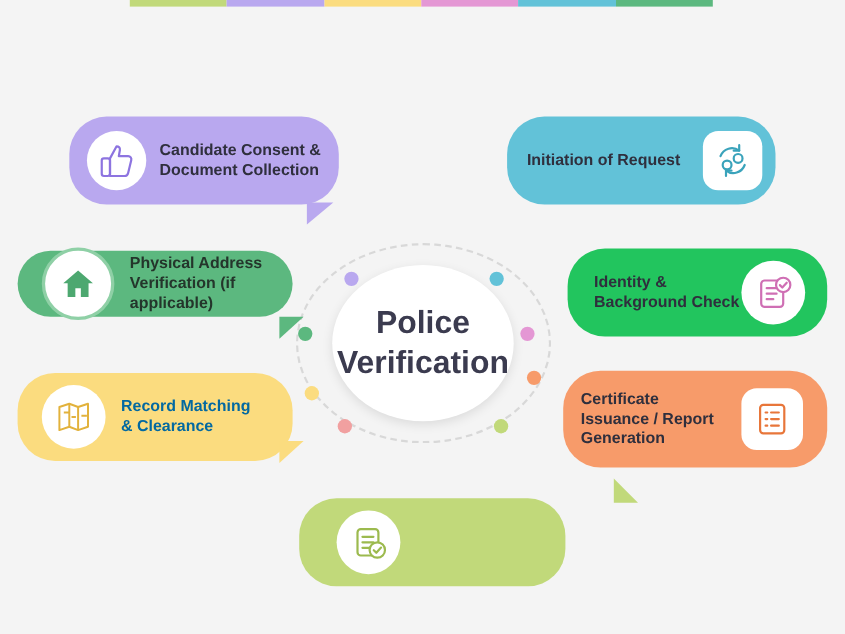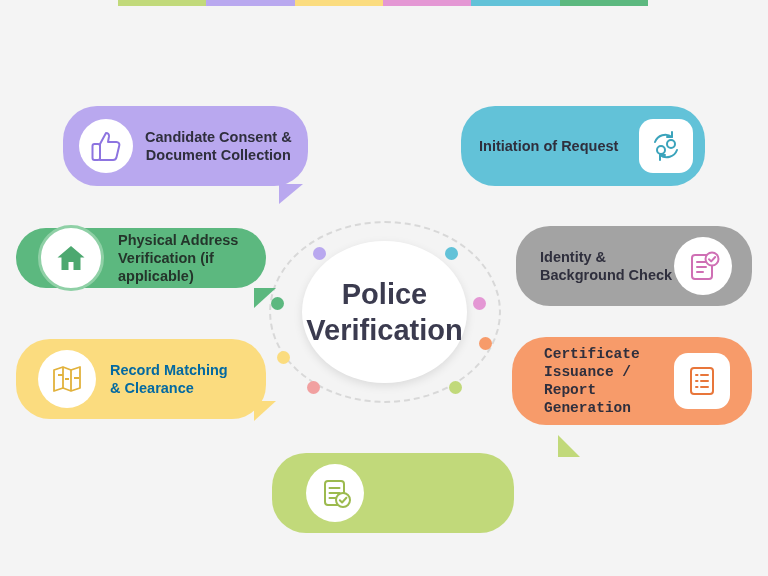--- a/index.html
+++ b/index.html
@@ -95,21 +95,21 @@
     background: #ffffff;
     display: flex;
     align-items: center;
     justify-content: center;
     flex: 0 0 auto;
   }
 
   
   #b-consent {
     left: 63px; top: 106px; width: 245px; height: 80px;
-    background: #b9a8ef; padding: 0 14px 0 16px; text-align: center;
+    background: #b9a8ef; padding: 0 14px 0 16px;
   }
   #b-consent .tail {
     left: 216px; top: 78px;
     border-left: 24px solid #b9a8ef;
     border-bottom: 20px solid transparent;
   }
 
   #b-initiation {
     left: 461px; top: 106px; width: 244px; height: 80px;
     background: #62c2d8; padding: 0 12px 0 10px;
@@ -120,21 +120,21 @@
     background: #5cb87f; padding: 0 14px 0 8px;
   }
   #b-address .tail {
     left: 238px; top: 60px;
     border-left: 22px solid #5cb87f;
     border-bottom: 20px solid transparent;
   }
 
   #b-identity {
     left: 516px; top: 226px; width: 236px; height: 80px;
-    background: #a3a3a3; padding: 0 6px 0 12px;
+    background: #22c55e; padding: 0 6px 0 12px;
   }
 
   #b-record {
     left: 16px; top: 339px; width: 250px; height: 80px;
     background: #fbdc7f; padding: 0 14px 0 8px;
   }
   #b-record .tail {
     left: 238px; top: 62px;
     border-left: 22px solid #fbdc7f;
     border-bottom: 20px solid transparent;
@@ -247,21 +247,21 @@
       <path d="M14 6v21M22 9v21"></path>
       <path d="M9 14h5M25 17h5M16 18h4"></path>
     </svg>
   </span>
   <span class="bubble-label" style="margin-left:14px;color:#0369a1;">Record Matching
 &amp; Clearance</span>
 </div>
 
 <div class="bubble" id="b-certificate">
 
-  <span class="bubble-label push-left" style="margin-left:20px;font-family:Liberation Mono, monospace;">Certificate
+  <span class="bubble-label push-left" style="margin-left:4px;">Certificate
 Issuance / Report
 Generation</span>
   <span class="icon-badge" style="width:56px;height:56px;margin-right:14px;border-radius:14px;">
     <svg width="34" height="34" viewBox="0 0 34 34" fill="none" stroke="#e8763a" stroke-width="2" stroke-linecap="round" stroke-linejoin="round">
       <rect x="6" y="4" width="22" height="26" rx="3"></rect>
       <path d="M11 11h1.5M11 17h1.5M11 23h1.5"></path>
       <path d="M16 11h7M16 17h7M16 23h7"></path>
     </svg>
   </span>
 </div>

